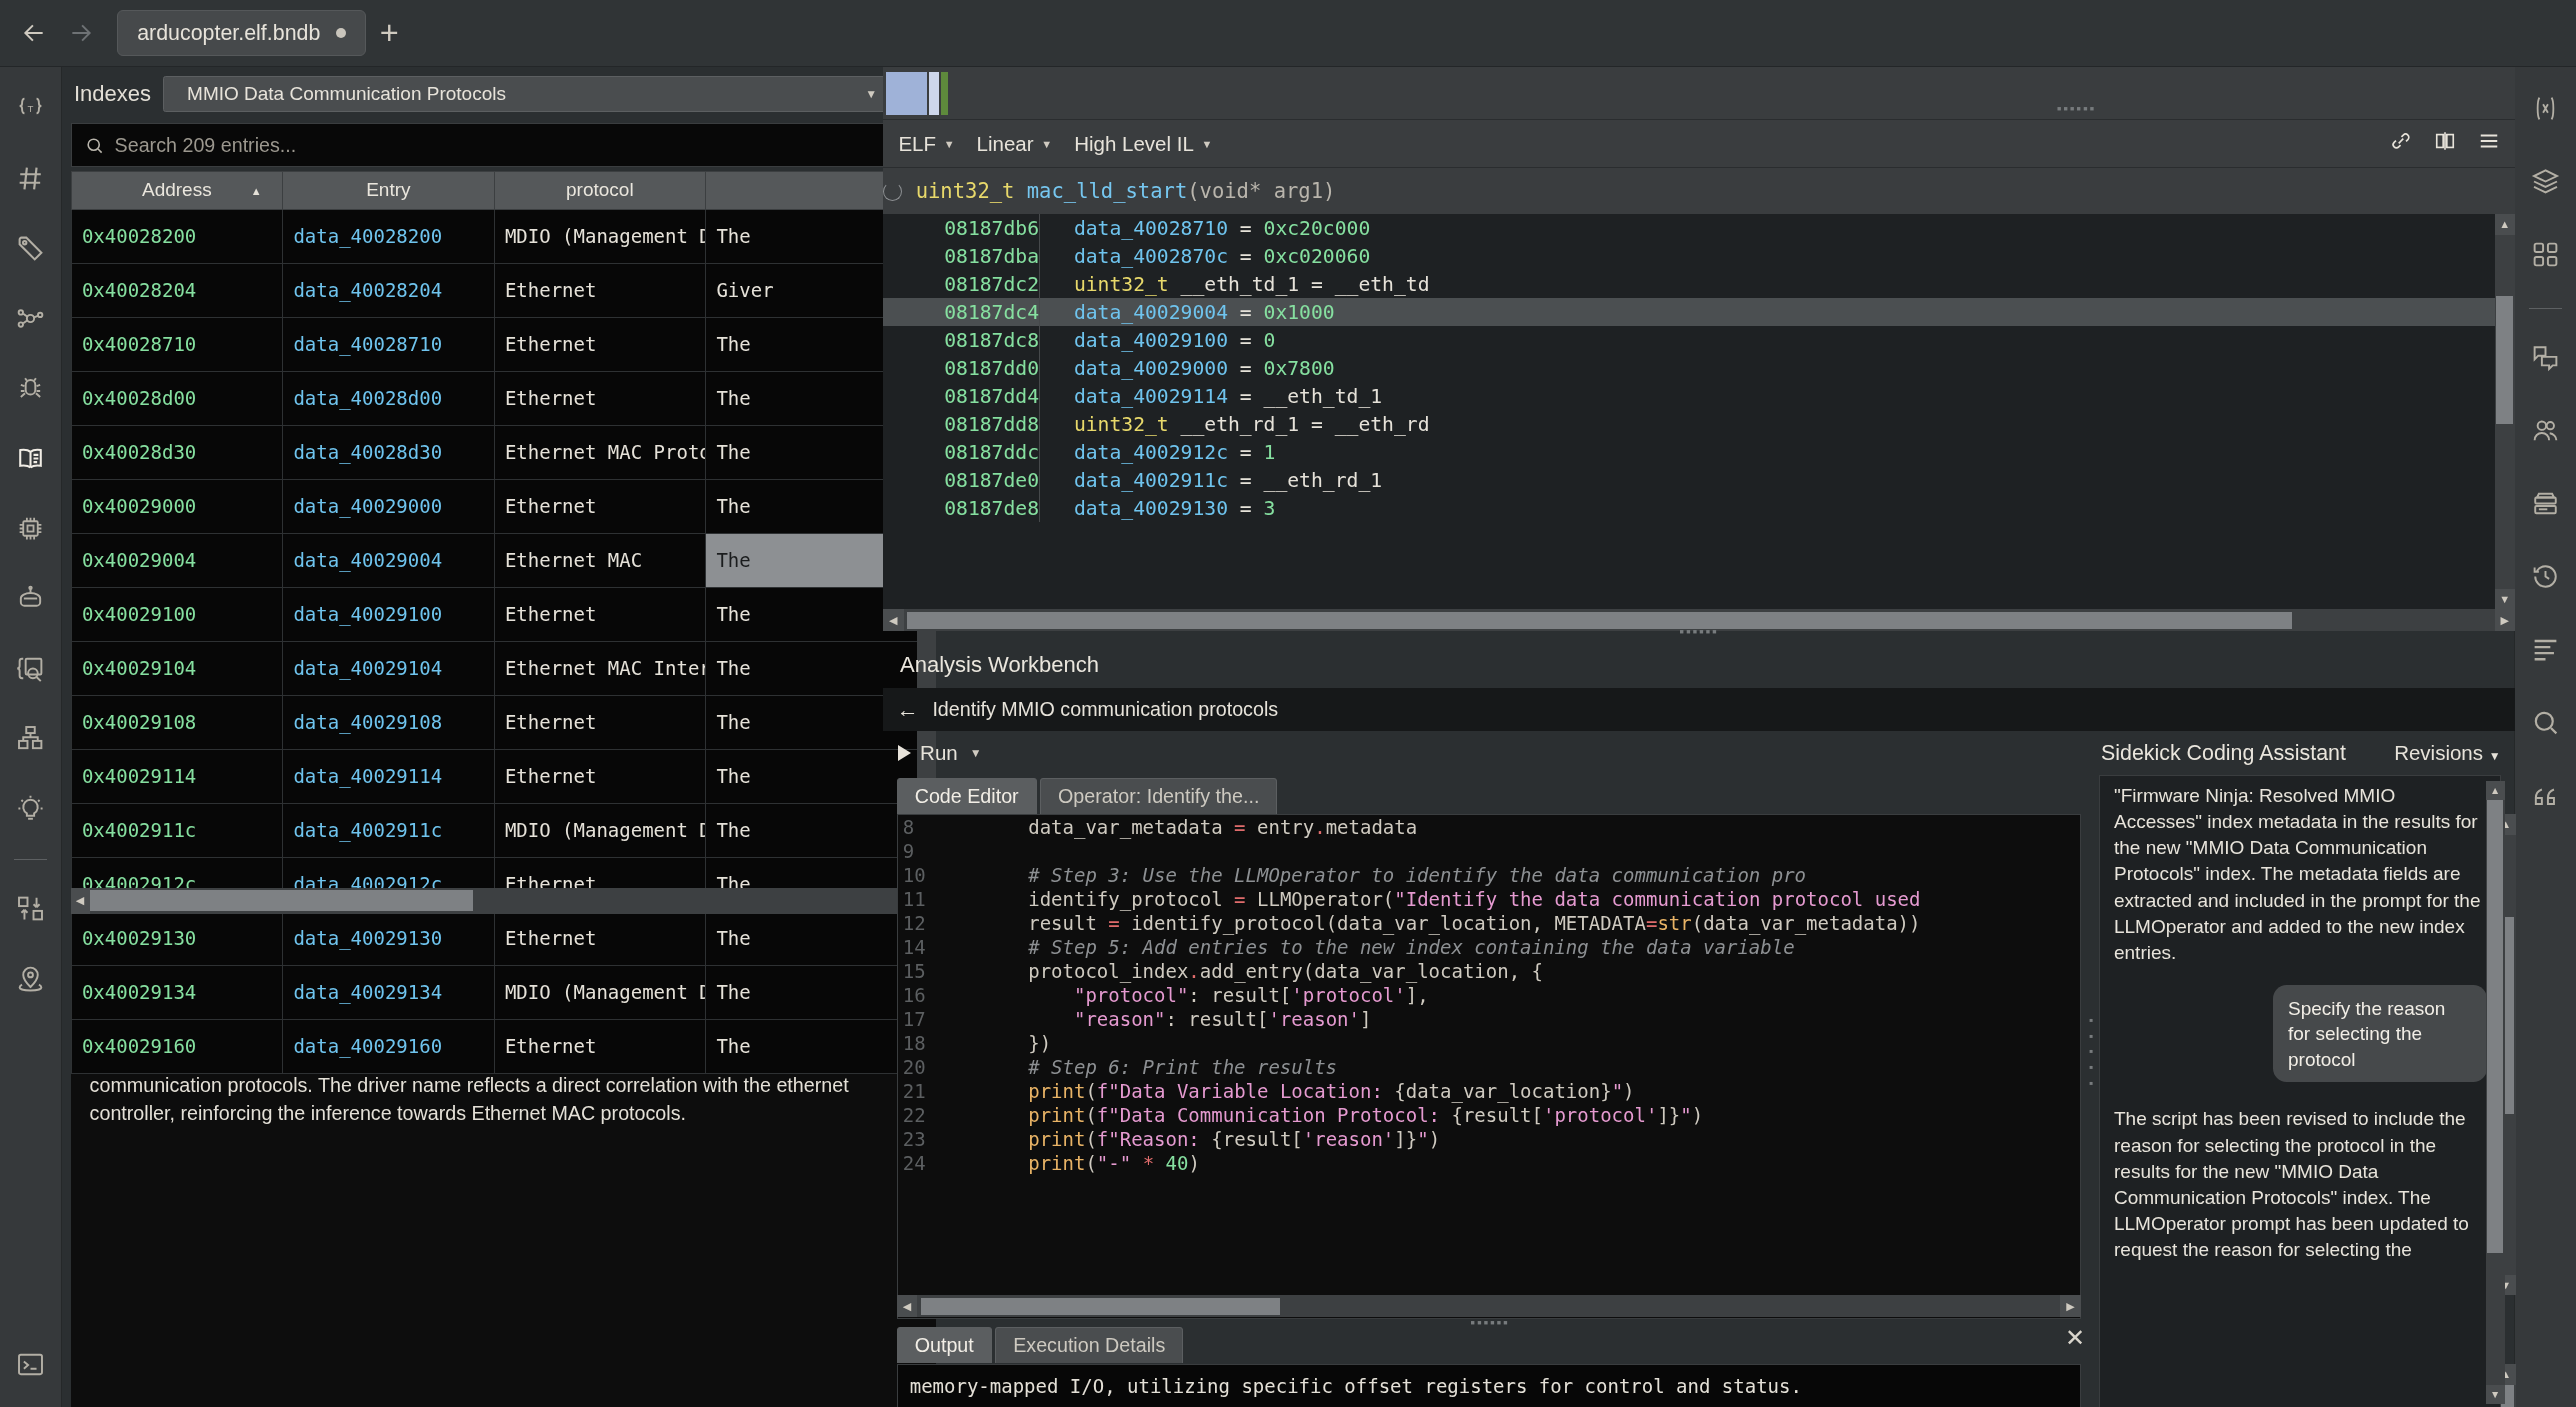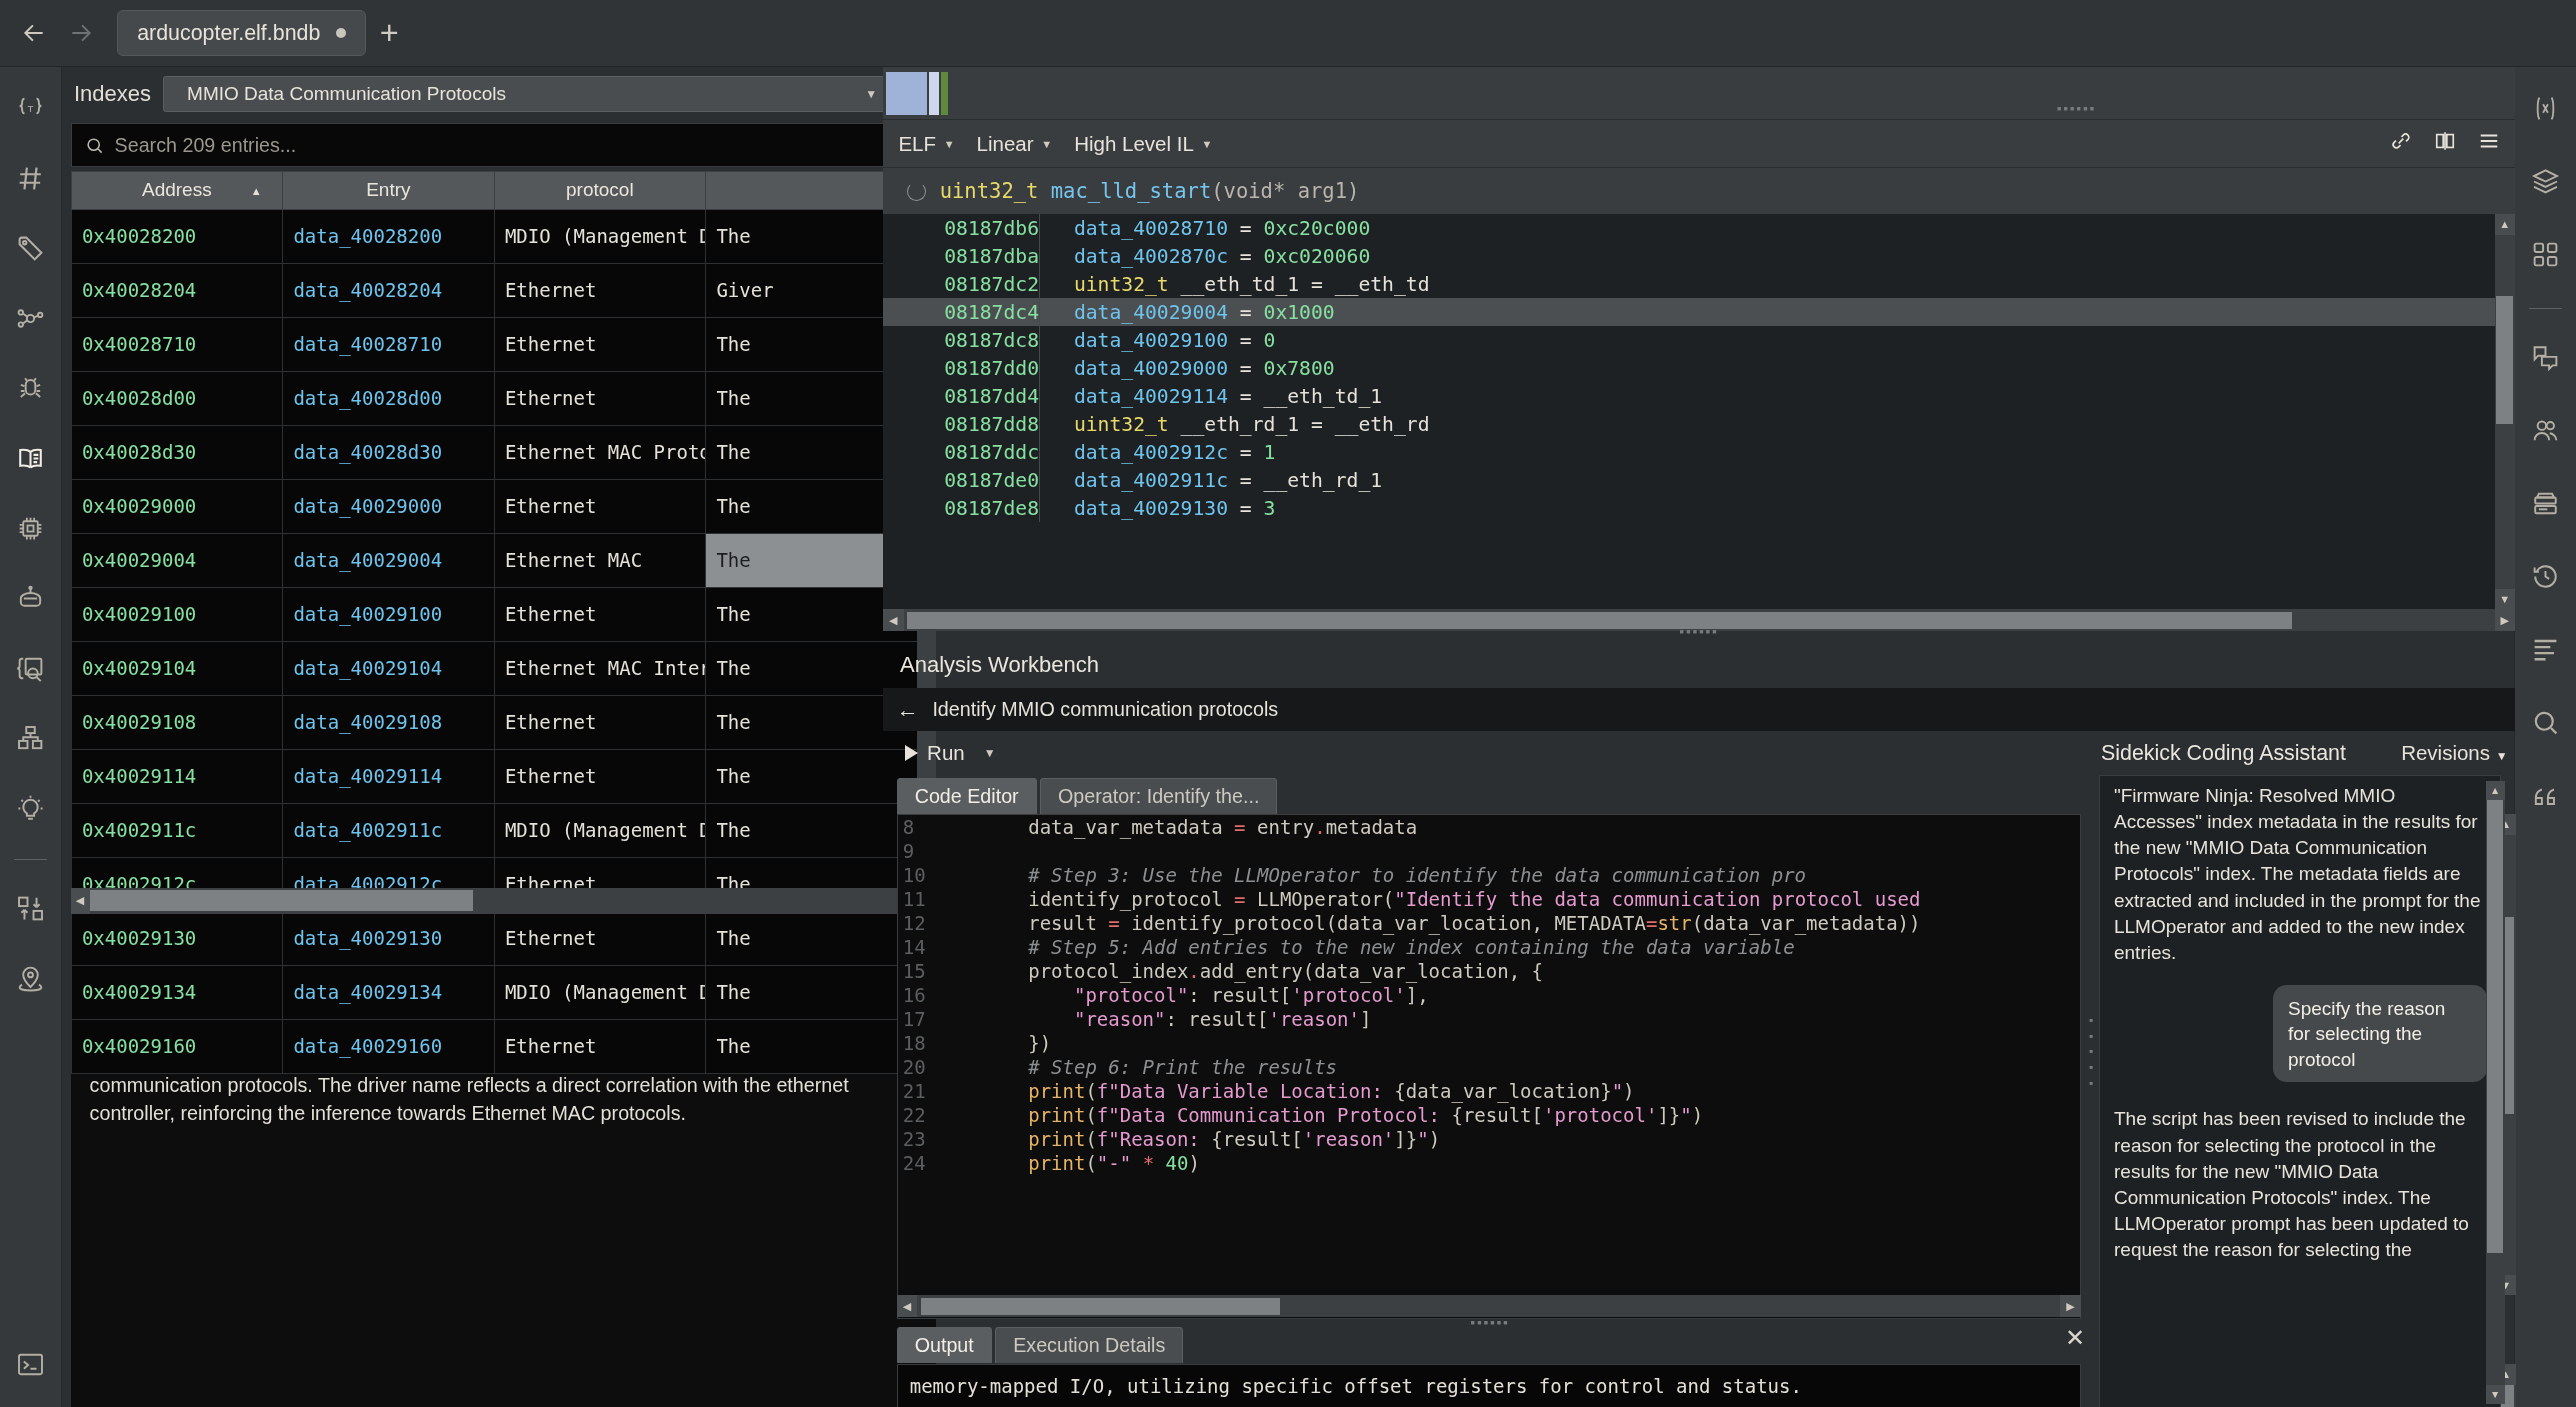--- a/index.html
+++ b/index.html
@@ -123,21 +123,21 @@
 
   #dtoolbar { position:absolute; left:0; top:53px; width:1632px; height:48px;
     background:#3a3d3f; display:flex; align-items:center; gap:22px; padding:0 15.4px;
     border-bottom:0.9px solid #2a2d2f; font-size:20.5px; color:#e7e3da; }
   .dd { display:flex; align-items:center; gap:7.7px; }
   .dd .caret { font-size:11px; color:#cfcac0; }
   #dtoolbar .right { margin-left:auto; display:flex; align-items:center; gap:22px; }
   #dtoolbar .right svg { width:22px; height:22px; }
 
   #funchdr { position:absolute; left:0; top:101px; width:1632px; height:46px;
-    background:#3a3d3f; display:flex; align-items:center; gap:13.7px; padding-left:24px; }
+    background:#3a3d3f; display:flex; align-items:center; gap:13.7px; }
   #funchdr .circ { width:19px; height:19px; border:1.7px solid #8d9093; border-radius:50%;
     border-top-color:transparent; }
   #funchdr .code { font-size:20.5px; font-family:"DejaVu Sans Mono", monospace; }
   .kw { color:#e8d96b; } .fn { color:#76c7f0; } .ty { color:#b9b5ac; }
 
   #dis { position:absolute; left:0; top:147px; width:1632px; height:395px;
     background:#1e2123; overflow:hidden; font-family:"DejaVu Sans Mono", monospace; font-size:19.7px; }
   .dline { height:28px; display:flex; align-items:center; padding-left:29px; }
   .dline.hl { background:#4b4f51; }
   .dline .a { color:#86e0a0; width:127px;text-align:right; }
@@ -152,22 +152,22 @@
   #dishs .thumb { position:absolute; left:24px; top:2.6px; width:1385px; height:17px; background:#7e8184; }
   #dishs .ar { position:absolute; top:0; width:20.5px; height:22px; background:#4a4d4f; color:#cfcac0;
     font-size:11px; display:flex; align-items:center; justify-content:center; }
 
   
   #awtitle { position:absolute; left:0; top:575px; width:1632px; height:46px;
     font-size:22px; color:#eae6dd; display:flex; align-items:center; padding-left:17px; }
   #awcrumb { position:absolute; left:0; top:621px; width:1632px; height:43px; background:#161819;
     display:flex; align-items:center; gap:13.7px; padding-left:13.7px; font-size:19.7px; color:#e7e3da; }
   #awcrumb .back { font-size:22px; }
-  #awbar { position:absolute; left:8px; top:664px; width:1632px; height:44px;
-    display:flex; align-items:center; gap:19px; padding-left:13.7px; font-size:20.5px; color:#e7e3da; }
+  #awbar { position:absolute; left:1px; top:664px; width:1632px; height:44px;
+    display:flex; align-items:center; gap:12px; padding-left:13.7px; font-size:20.5px; color:#e7e3da; }
   #awbar .run { display:flex; align-items:center; gap:9.4px; }
   #awbar .tri { width:0;height:0;border-left:13.7px solid #e7e3da;border-top:8.6px solid transparent;border-bottom:8.6px solid transparent; }
   #awbar .right { margin-left:auto; display:flex; align-items:center; gap:34px; padding-right:15.4px; }
 
   #awtabs { position:absolute; left:0; top:708px; width:1214px; height:39px;
     display:flex; align-items:flex-end; gap:3.4px; padding-left:13.7px; }
   .awtab { height:36px; padding:0 17px; display:flex; align-items:center; font-size:19.7px;
     background:#4a4d4f; border:0.9px solid #5c5f61; border-bottom:none; border-radius:3.4px 3.4px 0 0;
     color:#cdc9c0; }
   .awtab.active { background:#5b5e60; color:#f2eee6; }

